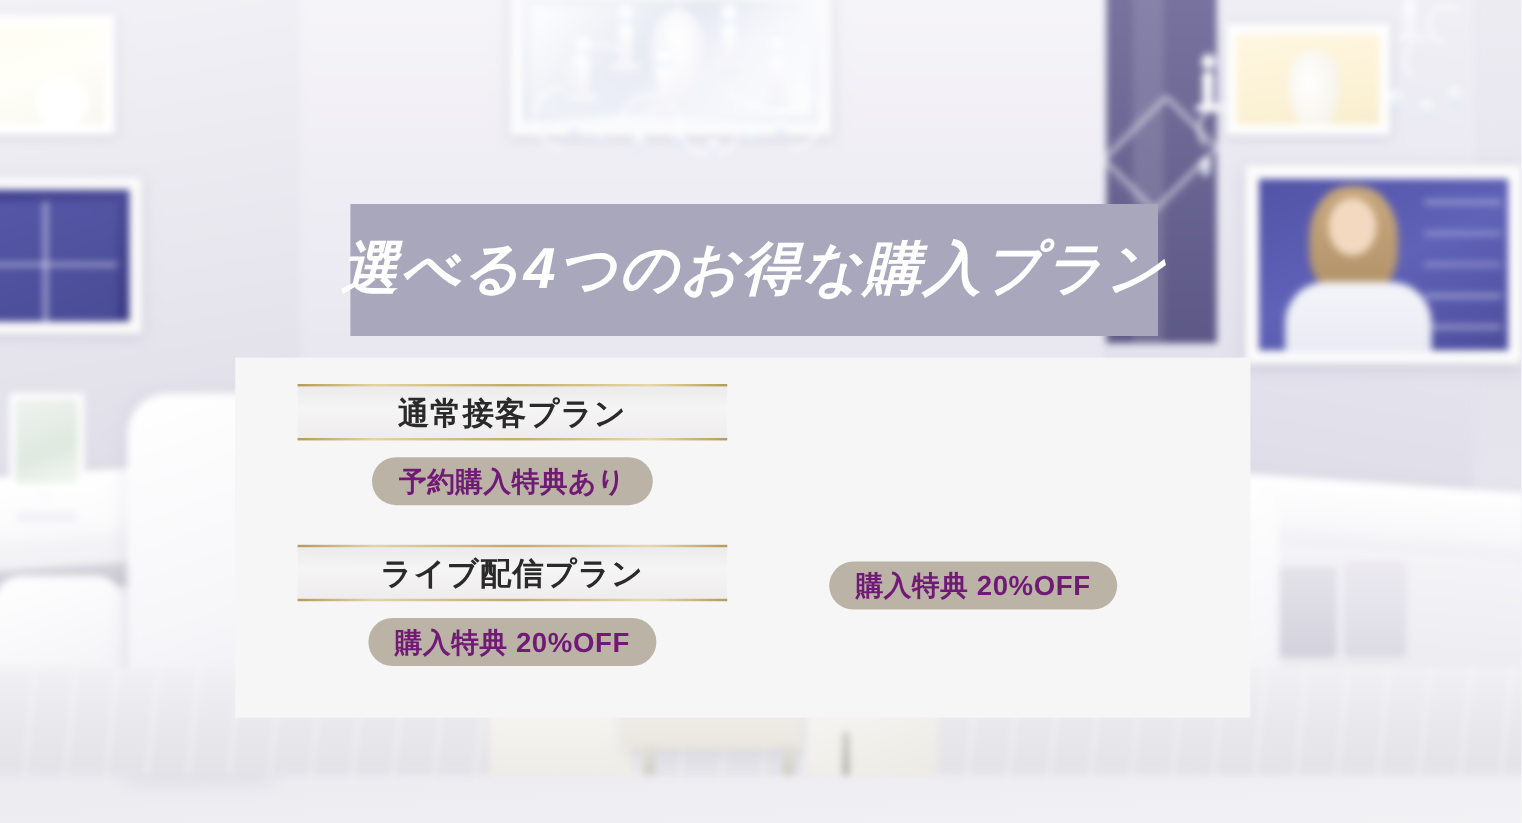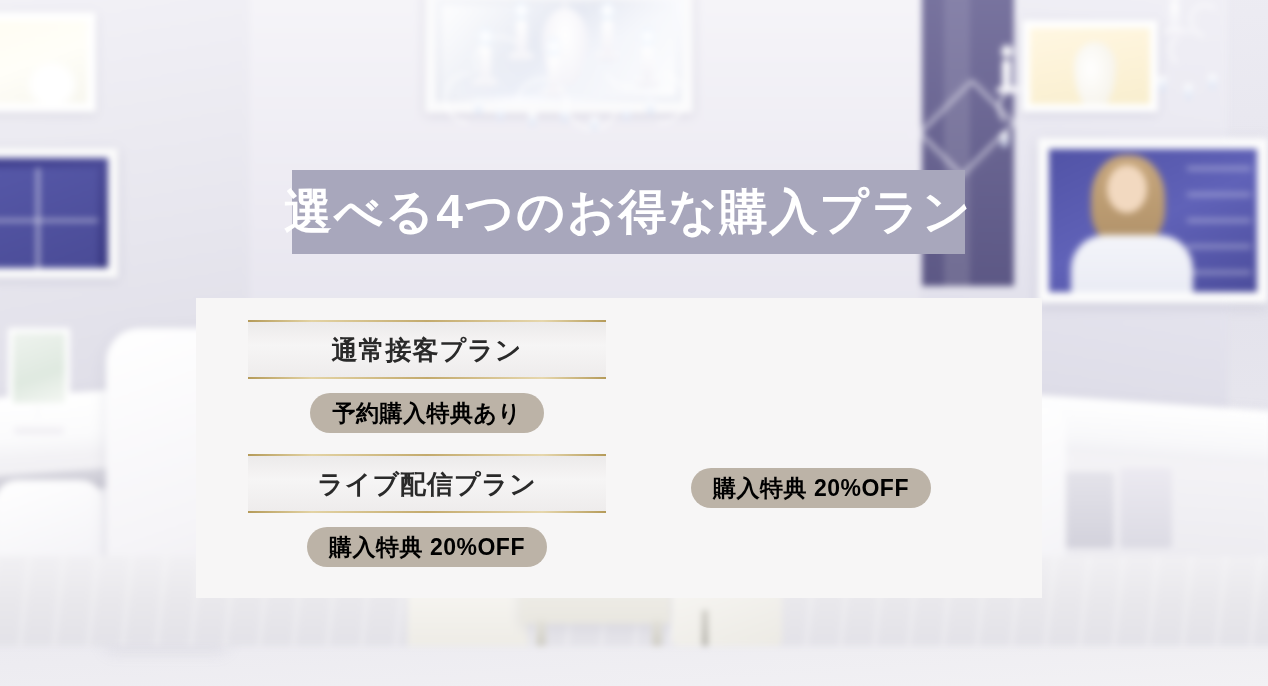--- a/index.html
+++ b/index.html
@@ -186,23 +186,24 @@
           background:linear-gradient(180deg,#e4e2da,#cfcdc5); }
   .table-c { position:absolute; left:448px; top:600px; width:120px; height:86px;
           background:linear-gradient(180deg,#fbfaf7,#eeece6); }
   .chair-c { position:absolute; left:712px; top:588px; width:110px; height:98px;
           background:linear-gradient(160deg,#fbfaf8,#eceae4); border-radius:6px; }
   .chair-c-leg { position:absolute; left:742px; top:650px; width:6px; height:36px;
           background:linear-gradient(180deg,#cfcdc6,#b5b3ac); }
 
   
   .title-banner {
-    position:absolute; left:292px; top:170px; width:673px; height:84px;
+    position:absolute; left:292px; top:170px; width:673px; height:110px;
     display:flex; align-items:center; justify-content:center;
     z-index:5;
+    font-style:italic;
   }
   .title-text {
     color:#ffffff;
     font-size:48px;
     font-weight:700;
     letter-spacing:2px;
     white-space:nowrap;
     line-height:1;
   }
 
@@ -217,21 +218,21 @@
     row-gap:14px;
     padding:22px 52px 24px 52px;
     align-content:center;
   }
 
   
   .plan-card { display:flex; flex-direction:column; align-items:center; }
 
   .plan-header {
     width:100%;
-    height:59px;
+    height:47px;
     display:flex; align-items:center; justify-content:center;
     border-top:2.5px solid;
     border-bottom:2.5px solid;
     border-image:linear-gradient(90deg,#b49a58,#e3d3a4 18%,#c3aa6d 50%,#e6d7ad 82%,#b49a58) 1;
     background:linear-gradient(180deg,#eceaea 0%,#f6f5f5 42%,#eeecec 100%);
     position:relative;
     text-align:right;
   }
   .plan-header-label {
     font-size:26px;
@@ -242,21 +243,21 @@
     line-height:1;
   }
 
   .plan-badge {
     margin-top:14px;
     display:inline-flex; align-items:center; justify-content:center;
     height:40px;
     padding:0 22px;
     border-radius:20px;
     background:#bcb3a7;
-    color:#000000;
+    color:#701a75;
     font-size:23px;
     font-weight:700;
     letter-spacing:.5px;
     white-space:nowrap;
     line-height:1;
   }
 </style>
 </head>
 <body>
 

